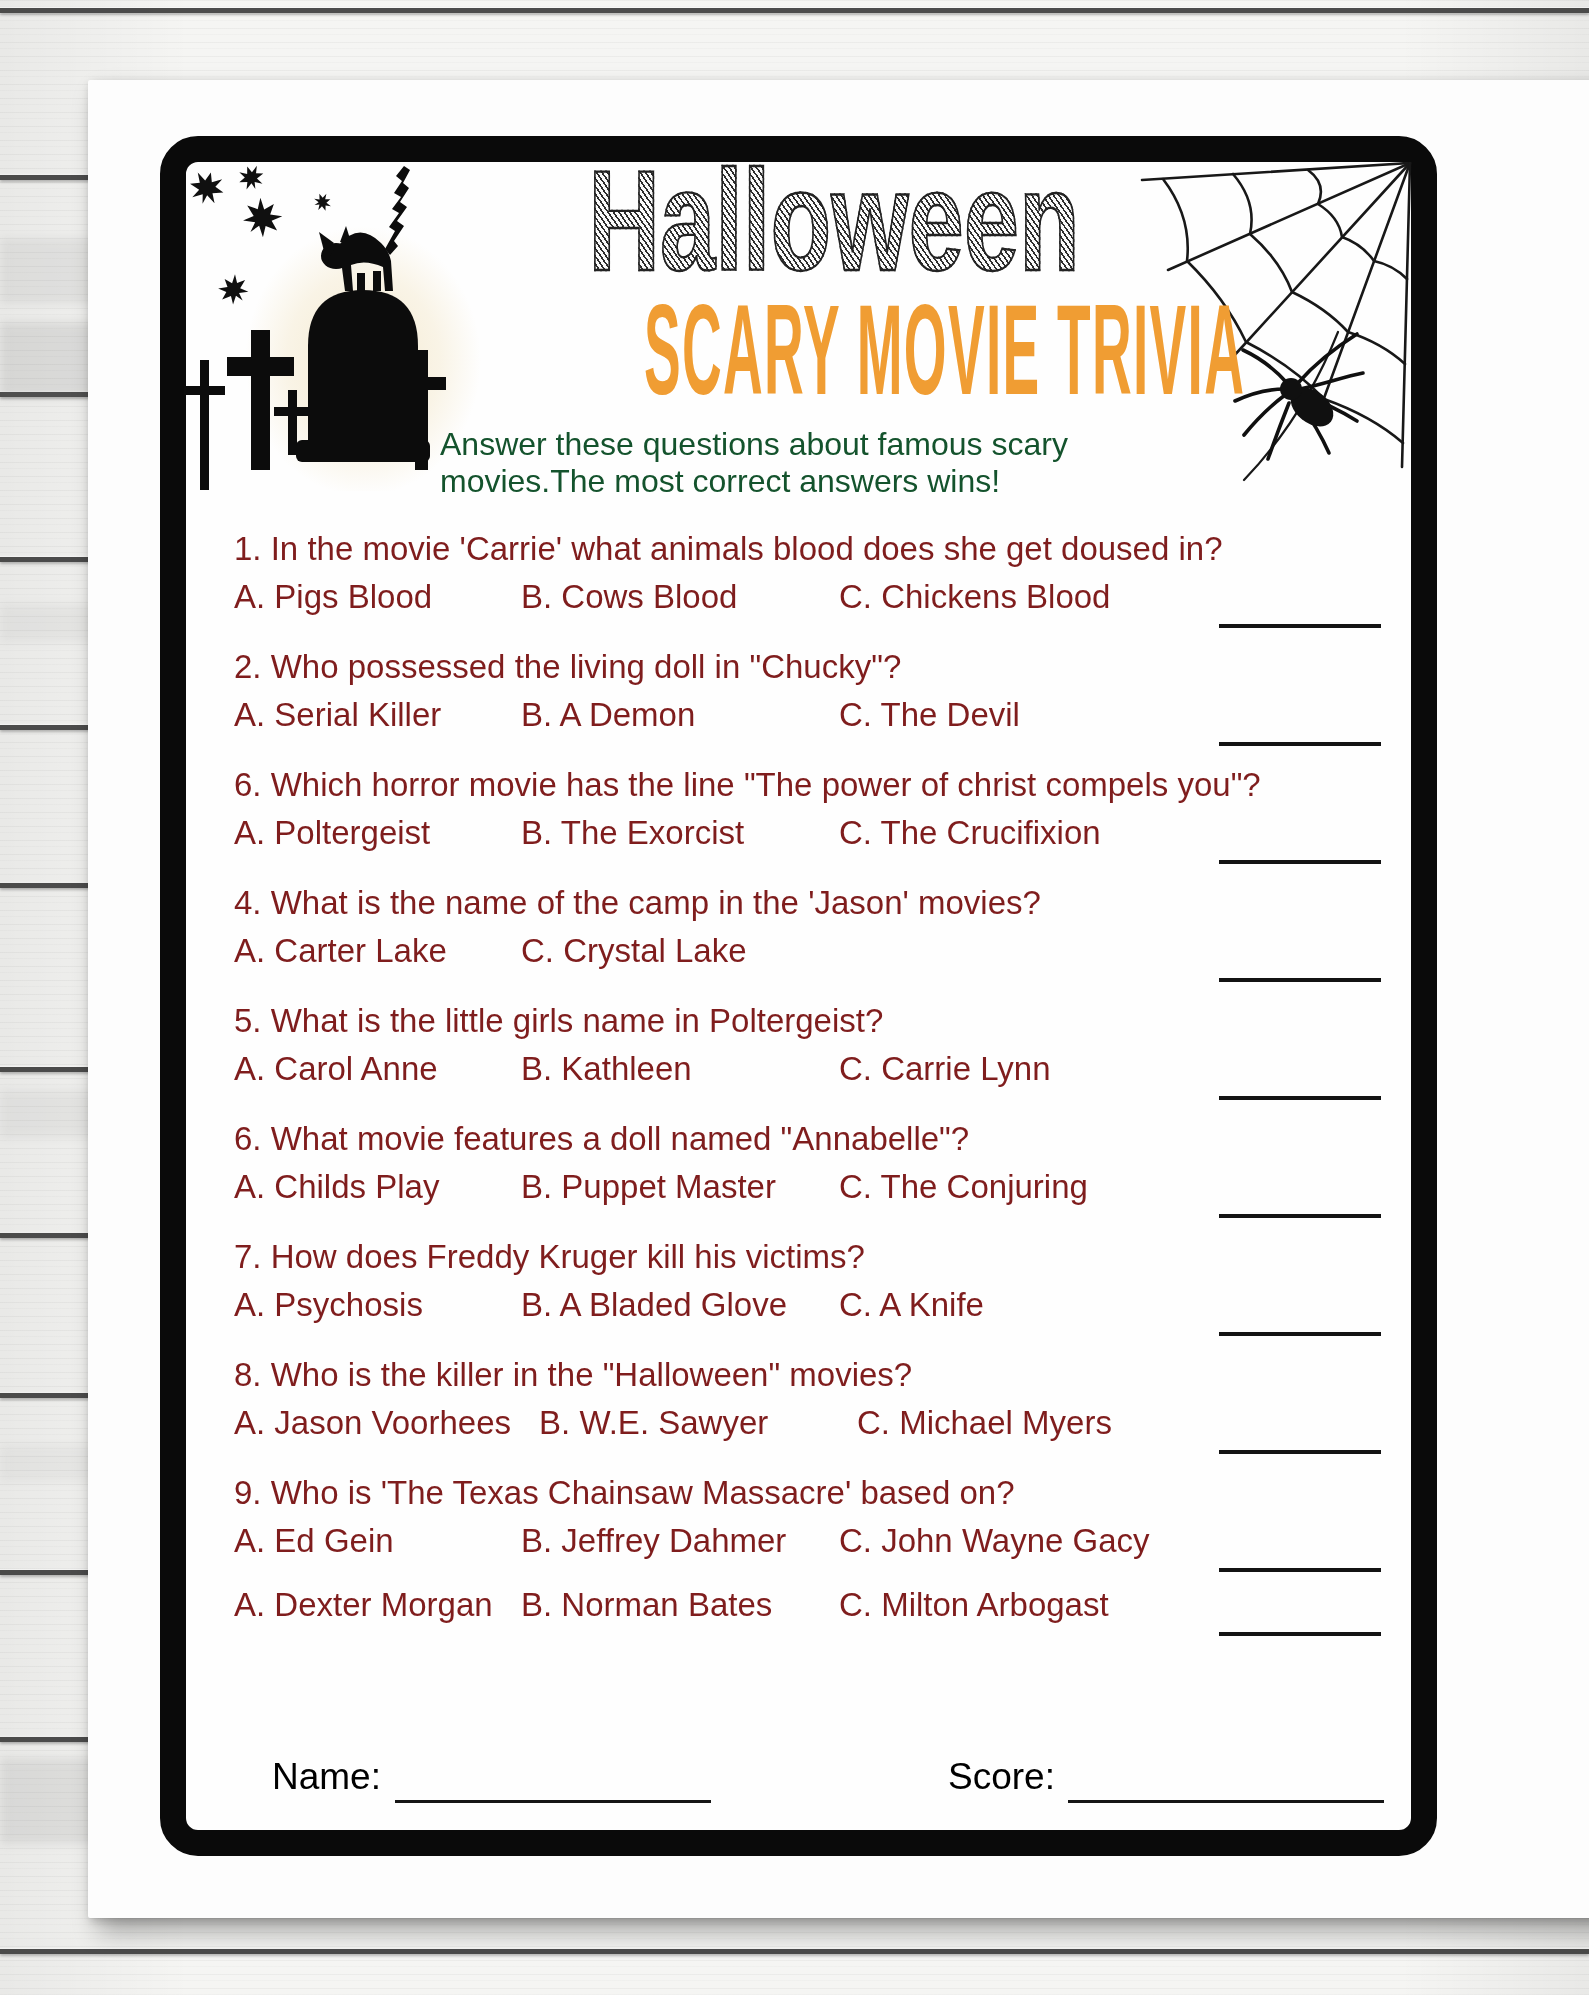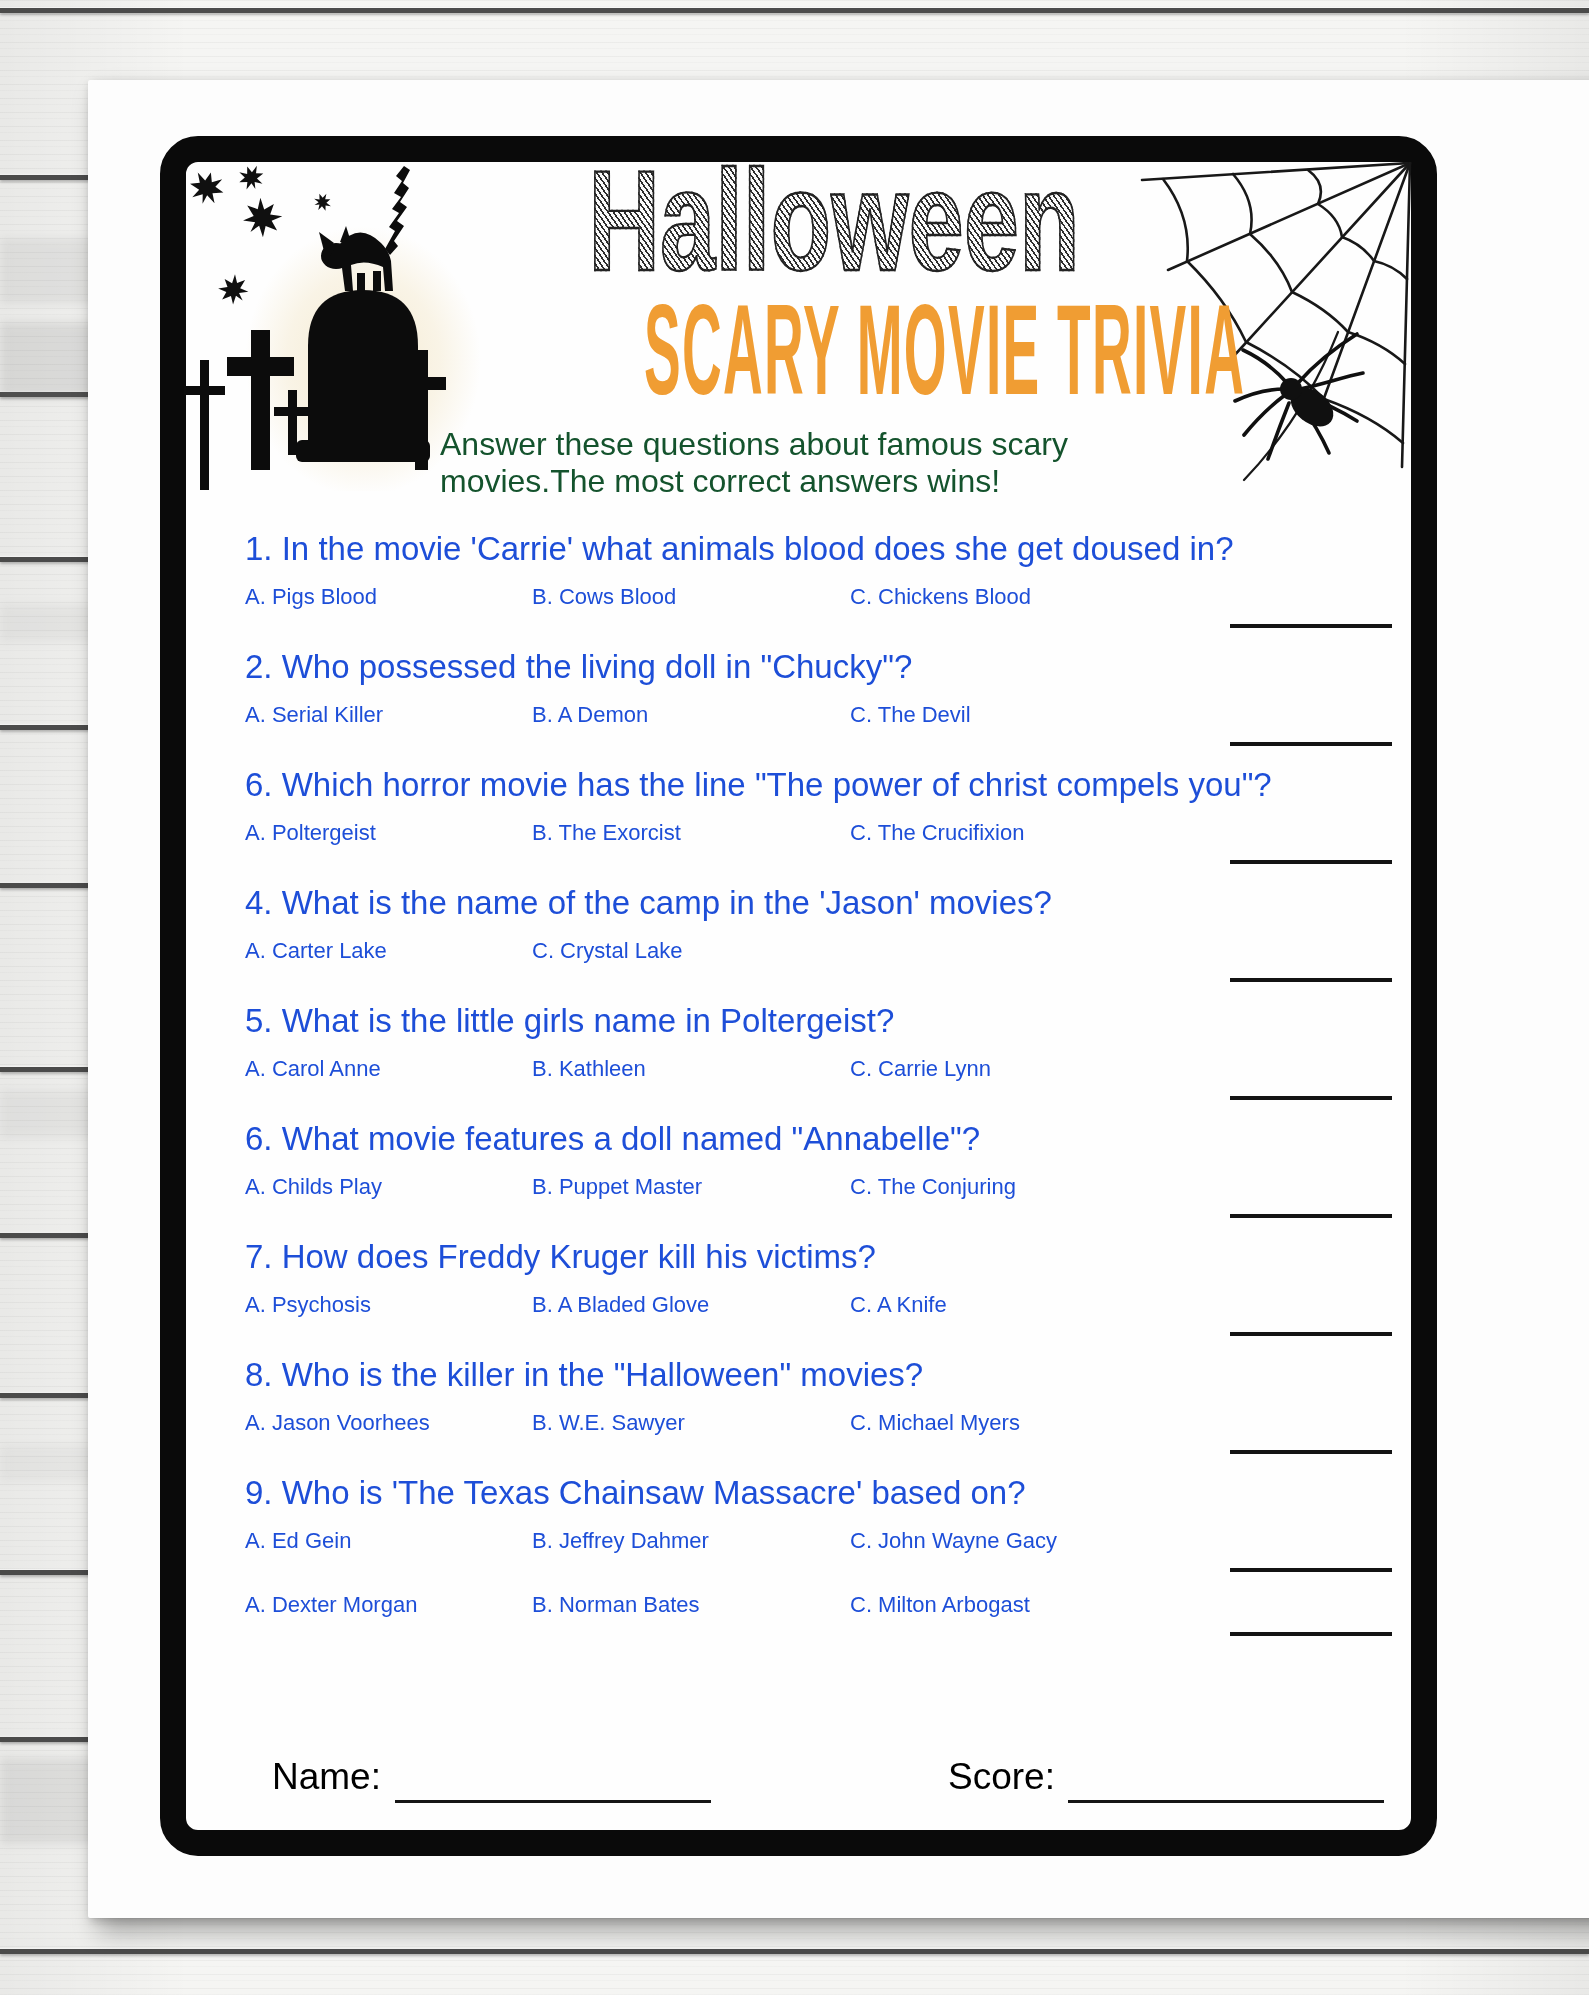--- a/index.html
+++ b/index.html
@@ -53,24 +53,24 @@
   .scary-title{
     position:absolute;left:328px;top:203px;width:800px;text-align:center;
     font-size:128px;line-height:1.05;font-weight:700;letter-spacing:3px;
     transform:scaleX(.43);transform-origin:center top;white-space:nowrap;
   }
   .subtitle{
     position:absolute;left:352px;top:346px;
     font-size:32px;line-height:37px;color:#14532d;
   }
   
-  .questions{position:absolute;left:157px;top:442px;width:1147px;color:#1d4ed8;}
+  .questions{position:absolute;left:146px;top:442px;width:1147px;color:#7f1d1d;}
   .q-block{margin-bottom:23px;}
   .q-text{font-size:33px;line-height:54px;white-space:nowrap;}
-  .q-opts{display:flex;align-items:flex-start;font-size:22px;line-height:41px;}
+  .q-opts{display:flex;align-items:flex-start;font-size:33px;line-height:41px;}
   .opt-a{min-width:287px;padding-right:28px;box-sizing:border-box;white-space:nowrap;}
   .opt-b{min-width:318px;padding-right:24px;box-sizing:border-box;white-space:nowrap;}
   .opt-c{white-space:nowrap;}
   .answer-blank{
     margin-left:auto;align-self:flex-end;width:162px;height:0;
     border-bottom:4px solid #131313;transform:translateY(11px);
   }
   
   .ns-label{position:absolute;font-size:37px;color:#000000;}
   .ns-line{position:absolute;height:0;border-top:3px solid #161616;}

